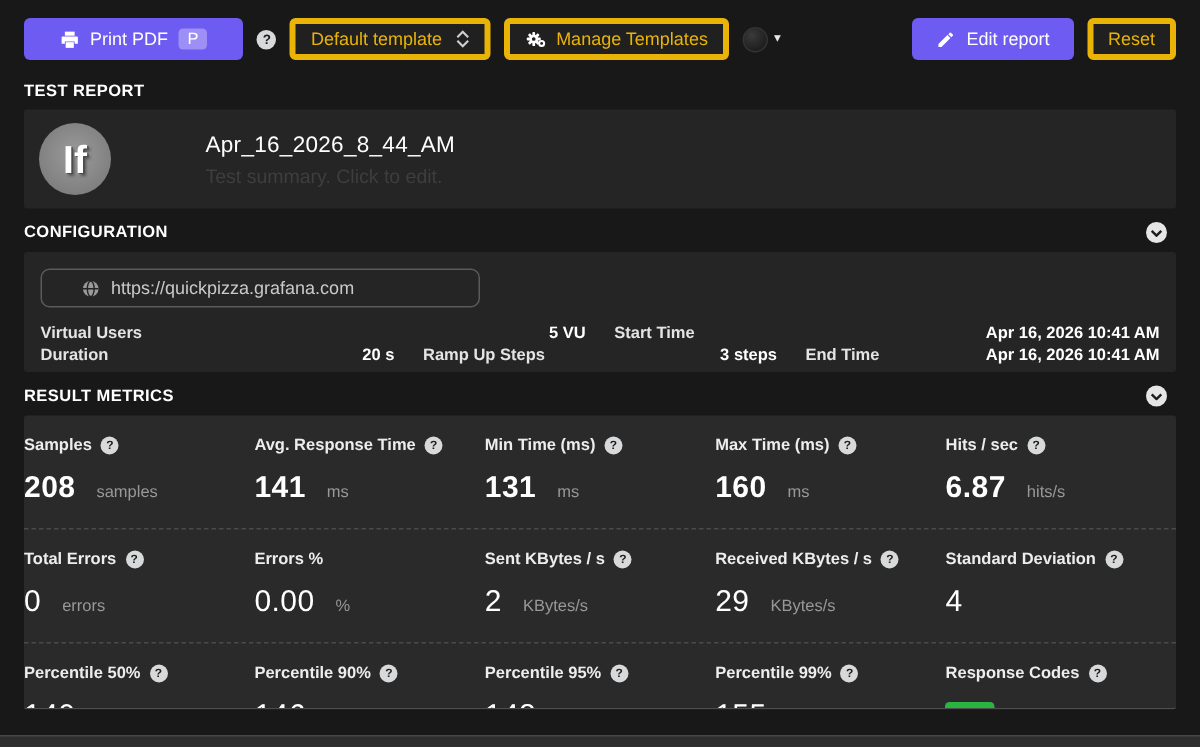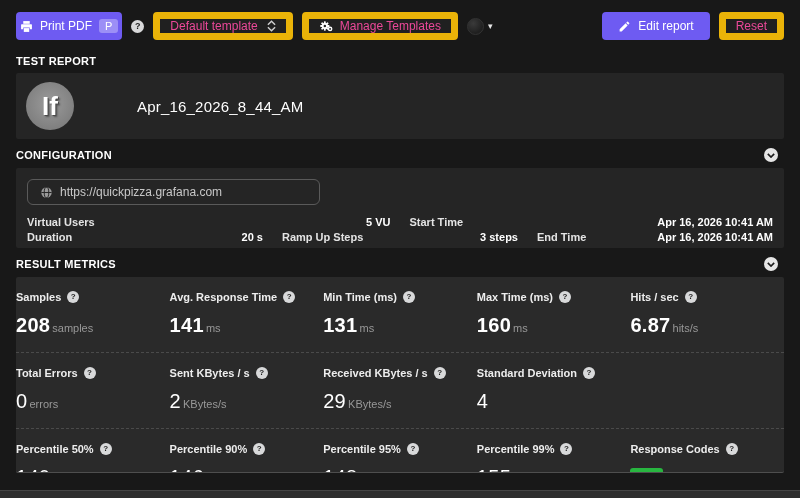--- a/index.html
+++ b/index.html
@@ -7,26 +7,26 @@
   body {
     background:#181818;
     font-family:"Liberation Sans", sans-serif;
     color:#fff;
     position:relative;
   }
   
   .toolbar { display:flex; align-items:center; gap:9px; padding:12px 16px 6px 16px; }
   .btn { height:28px; display:inline-flex; align-items:center; gap:7px; border-radius:4px;
          font-size:12px; cursor:pointer; border:none; color:#fff; }
-  .btn-primary { background:#6e5bf2; padding:0 4px; }
+  .btn-primary { background:#6e5bf2; padding:0 24px; }
   .kbd { background:rgba(255,255,255,.32); border-radius:3px; padding:1px 6px; font-size:11px; }
   .help-circle { width:13px; height:13px; min-width:13px; border-radius:50%; background:#d8d9da;
                  color:#1c1c1c; font-size:9px; font-weight:bold; display:inline-flex;
                  align-items:center; justify-content:center; line-height:1; }
-  .btn-outline { background:#202020; border:7px solid #eab308; color:#ec4899; padding:0 10px; }
+  .btn-outline { background:#202020; border:4px solid #eab308; color:#eab308; padding:0 10px; }
   .select-spin { display:inline-flex; flex-direction:column; margin-left:2px; }
   .logo-drop { display:inline-flex; align-items:center; gap:4px; cursor:pointer; }
   .logo-circle { width:17px; height:17px; border-radius:50%;
                  background:radial-gradient(circle at 35% 30%, #3a3a3a, #1f1f1f 70%);
                  border:1px solid #333; }
   .caret { font-family:"DejaVu Sans", sans-serif; font-size:9px; color:#e8e8e8; }
   .spacer { flex:1; }
   
   .section-header { display:flex; align-items:center; margin:9px 16px 6px 16px; }
   .section-title { font-size:11px; font-weight:bold; letter-spacing:.3px; color:#fff; }
@@ -41,36 +41,36 @@
             background:radial-gradient(circle at 50% 45%, #9b9b9b, #7e7e7e 75%, #6f6f6f);
             display:flex; align-items:center; justify-content:center;
             font-size:26px; font-weight:bold; color:#fff;
             text-shadow:1px 1px 0 #4a4a4a, 2px 2px 2px #555; cursor:pointer; }
   .report-text { margin-left:63px; }
   .report-title { font-size:15px; color:#fefefe; letter-spacing:.2px; cursor:text; }
   .report-subtitle { font-size:13px; color:#3e3e3e; margin-top:5px; cursor:text; }
   
   .config-panel { padding:11px 11px 12px 11px; height:80px; }
   .url-box { width:293px; height:26px; border:1px solid #5a5a5a; border-radius:6px;
-             display:flex; align-items:center; gap:7px; padding:0 12px;
+             display:flex; align-items:center; gap:7px; padding:0 26px;
              font-size:12px; color:#c9c9c9; background:transparent; }
   .config-rows { margin-top:10px; }
   .config-row { display:flex; font-size:11px; line-height:15px; }
   .config-group { flex:1; display:flex; justify-content:space-between; }
   .config-group + .config-group { margin-left:19px; }
   .config-label { color:#e4e4e4; font-weight:bold; }
   .config-value { color:#fff; font-weight:bold; }
   
   .metrics-panel { background:#2a2a2a; padding:0 0; height:196px; overflow:hidden;
                    border-bottom:1px solid #4e4e4e; }
   .metric-row { display:grid; grid-template-columns:repeat(5,1fr); padding:14px 0 15px 0; }
   .metric-row + .metric-row { border-top:1px dashed #4a4a4a;text-align:right; }
   .card-label { font-size:11px; font-weight:bold; color:#ededed; display:flex; align-items:center; gap:6px; }
   .card-label .help-circle { width:12px; height:12px; min-width:12px; font-size:8px; cursor:pointer; }
-  .card-value { margin-top:11px; display:flex; align-items:baseline; gap:2px; }
+  .card-value { margin-top:11px; display:flex; align-items:baseline; gap:14px; }
   .num { font-size:20px; color:#fff; font-weight:400; letter-spacing:.3px; }
   .num.bold { font-weight:bold; }
   .unit { font-size:11px; color:#989898; }
   .codes-content { margin-top:13px; display:flex; align-items:center; justify-content:space-between; padding-right:8px; }
   .badge-200 { background:#28b640; color:#fff; font-size:9px; font-weight:bold;
                padding:4px 9px; border-radius:3px; cursor:pointer; }
   .view-all { font-size:10px; font-weight:bold; color:#fff; cursor:pointer; }
   
   .bottom-strip { position:absolute; left:0; right:0; bottom:0; height:8px; background:#2e2e2e;
                   border-top:1px solid #454545; }
@@ -138,20 +138,21 @@
   </button>
 </div>
 
 <div class="section-header">
   <span class="section-title">TEST REPORT</span>
 </div>
 <div class="panel report-panel">
   <div class="avatar">If</div>
   <div class="report-text">
     <div class="report-title">Apr_16_2026_8_44_AM</div>
+    <div class="report-subtitle">Test summary. Click to edit.</div>
   </div>
 </div>
 
 <div class="section-header">
   <span class="section-title">CONFIGURATION</span>
   <span class="chev-circle">
     <svg width="8" height="5" viewBox="0 0 10 6" fill="none" stroke="#1c1c1c" stroke-width="2">
         <path d="M1 1 L5 5 L9 1"></path>
       </svg>
   </span>
@@ -264,20 +265,29 @@
           <span>Total Errors</span>
           <span class="help-circle">?</span>
         </div>
       <div class="card-value">
           <span class="num">0</span>
           <span class="unit">errors</span>
         </div>
     </div>
     <div class="card">
       <div class="card-label">
+          <span>Errors %</span>
+        </div>
+      <div class="card-value">
+          <span class="num">0.00</span>
+          <span class="unit">%</span>
+        </div>
+    </div>
+    <div class="card">
+      <div class="card-label">
           <span>Sent KBytes / s</span>
           <span class="help-circle">?</span>
         </div>
       <div class="card-value">
           <span class="num">2</span>
           <span class="unit">KBytes/s</span>
         </div>
     </div>
     <div class="card">
       <div class="card-label">

